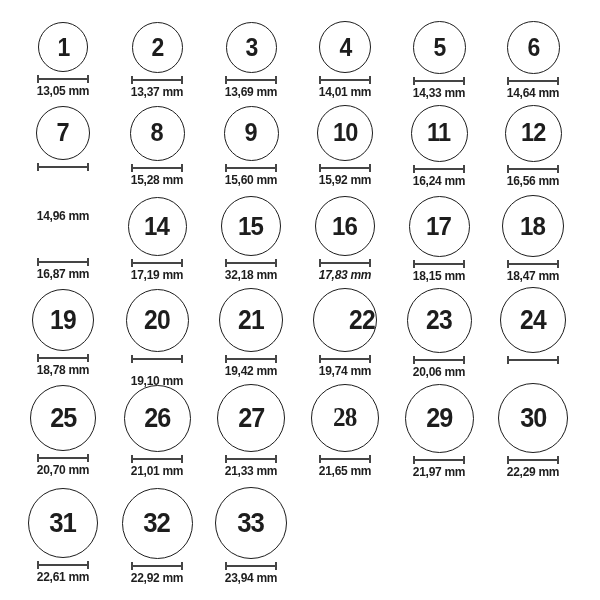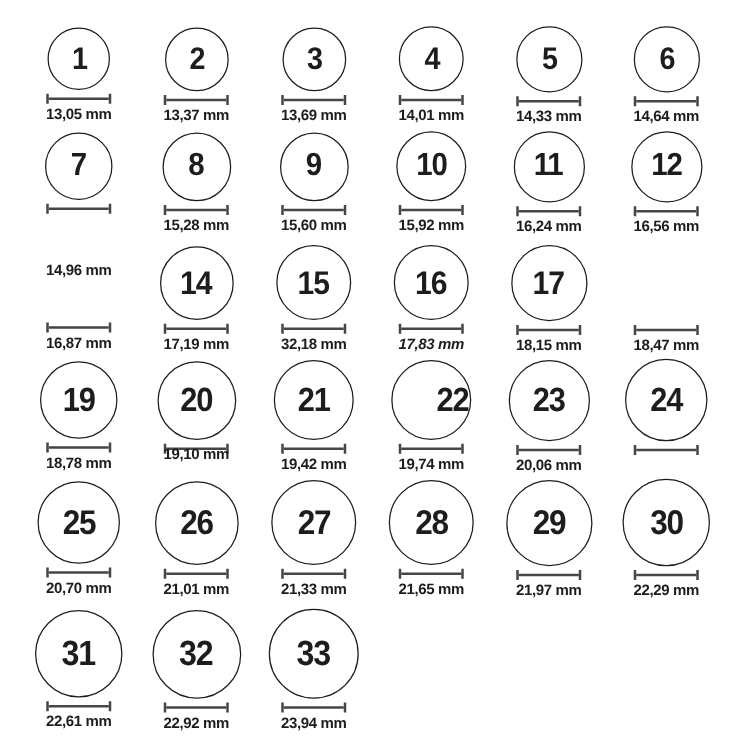--- a/index.html
+++ b/index.html
@@ -188,40 +188,43 @@
   <div class="mm-label" style="left: 298px; top: 268px; font-style: italic;">17,83 mm</div>
 
   <div class="ring-circle" style="left: 408.5px; top: 195.5px; width: 61px; height: 61px;">
     <span class="ring-num" style="font-size: 26.2px;">17</span>
   </div>
   <div class="measure" style="left: 413px; top: 259.5px; width: 52px;">
     <div class="measure-bar"></div>
   </div>
   <div class="mm-label" style="left: 392px; top: 268.5px;">18,15 mm</div>
 
+  <div class="ring-circle" style="left: 502px; top: 195px; width: 62px; height: 62px;">
+    <span class="ring-num" style="font-size: 26.2px;">18</span>
+  </div>
   <div class="measure" style="left: 507px; top: 260px; width: 52px;">
     <div class="measure-bar"></div>
   </div>
   <div class="mm-label" style="left: 486px; top: 269px;">18,47 mm</div>
 
   <div class="ring-circle" style="left: 32px; top: 289px; width: 62px; height: 62px;">
     <span class="ring-num" style="font-size: 26.8px;">19</span>
   </div>
   <div class="measure" style="left: 37px; top: 354px; width: 52px;">
     <div class="measure-bar"></div>
   </div>
   <div class="mm-label" style="left: 16px; top: 363px;">18,78 mm</div>
 
   <div class="ring-circle" style="left: 125.5px; top: 288.5px; width: 63px; height: 63px;">
     <span class="ring-num" style="font-size: 26.8px;">20</span>
   </div>
   <div class="measure" style="left: 131px; top: 354.5px; width: 52px;">
     <div class="measure-bar"></div>
   </div>
-  <div class="mm-label" style="left: 110px; top: 356px;">19,10 mm</div>
+  <div class="mm-label" style="left: 110px; top: 374px;">19,10 mm</div>
 
   <div class="ring-circle" style="left: 219px; top: 288px; width: 64px; height: 64px;">
     <span class="ring-num" style="font-size: 26.8px;">21</span>
   </div>
   <div class="measure" style="left: 225px; top: 355px; width: 52px;">
     <div class="measure-bar"></div>
   </div>
   <div class="mm-label" style="left: 204px; top: 364px;">19,42 mm</div>
 
   <div class="ring-circle" style="left: 313px; top: 288px; width: 64px; height: 64px; justify-content: flex-end;">
@@ -265,21 +268,21 @@
   <div class="mm-label" style="left: 110px; top: 463.5px;">21,01 mm</div>
 
   <div class="ring-circle" style="left: 217px; top: 384px; width: 68px; height: 68px;">
     <span class="ring-num" style="font-size: 27.4px;">27</span>
   </div>
   <div class="measure" style="left: 225px; top: 455px; width: 52px;">
     <div class="measure-bar"></div>
   </div>
   <div class="mm-label" style="left: 204px; top: 464px;">21,33 mm</div>
 
-  <div class="ring-circle" style="left: 311px; top: 384px; width: 68px; height: 68px;">
+  <div class="ring-circle" style="left: 311px; top: 384px; width: 68px; height: 68px; font-family: Liberation Serif, serif;">
     <span class="ring-num" style="font-size: 27.4px;">28</span>
   </div>
   <div class="measure" style="left: 319px; top: 455px; width: 52px;">
     <div class="measure-bar"></div>
   </div>
   <div class="mm-label" style="left: 298px; top: 464px;">21,65 mm</div>
 
   <div class="ring-circle" style="left: 404.5px; top: 383.5px; width: 69px; height: 69px;">
     <span class="ring-num" style="font-size: 27.4px;">29</span>
   </div>

